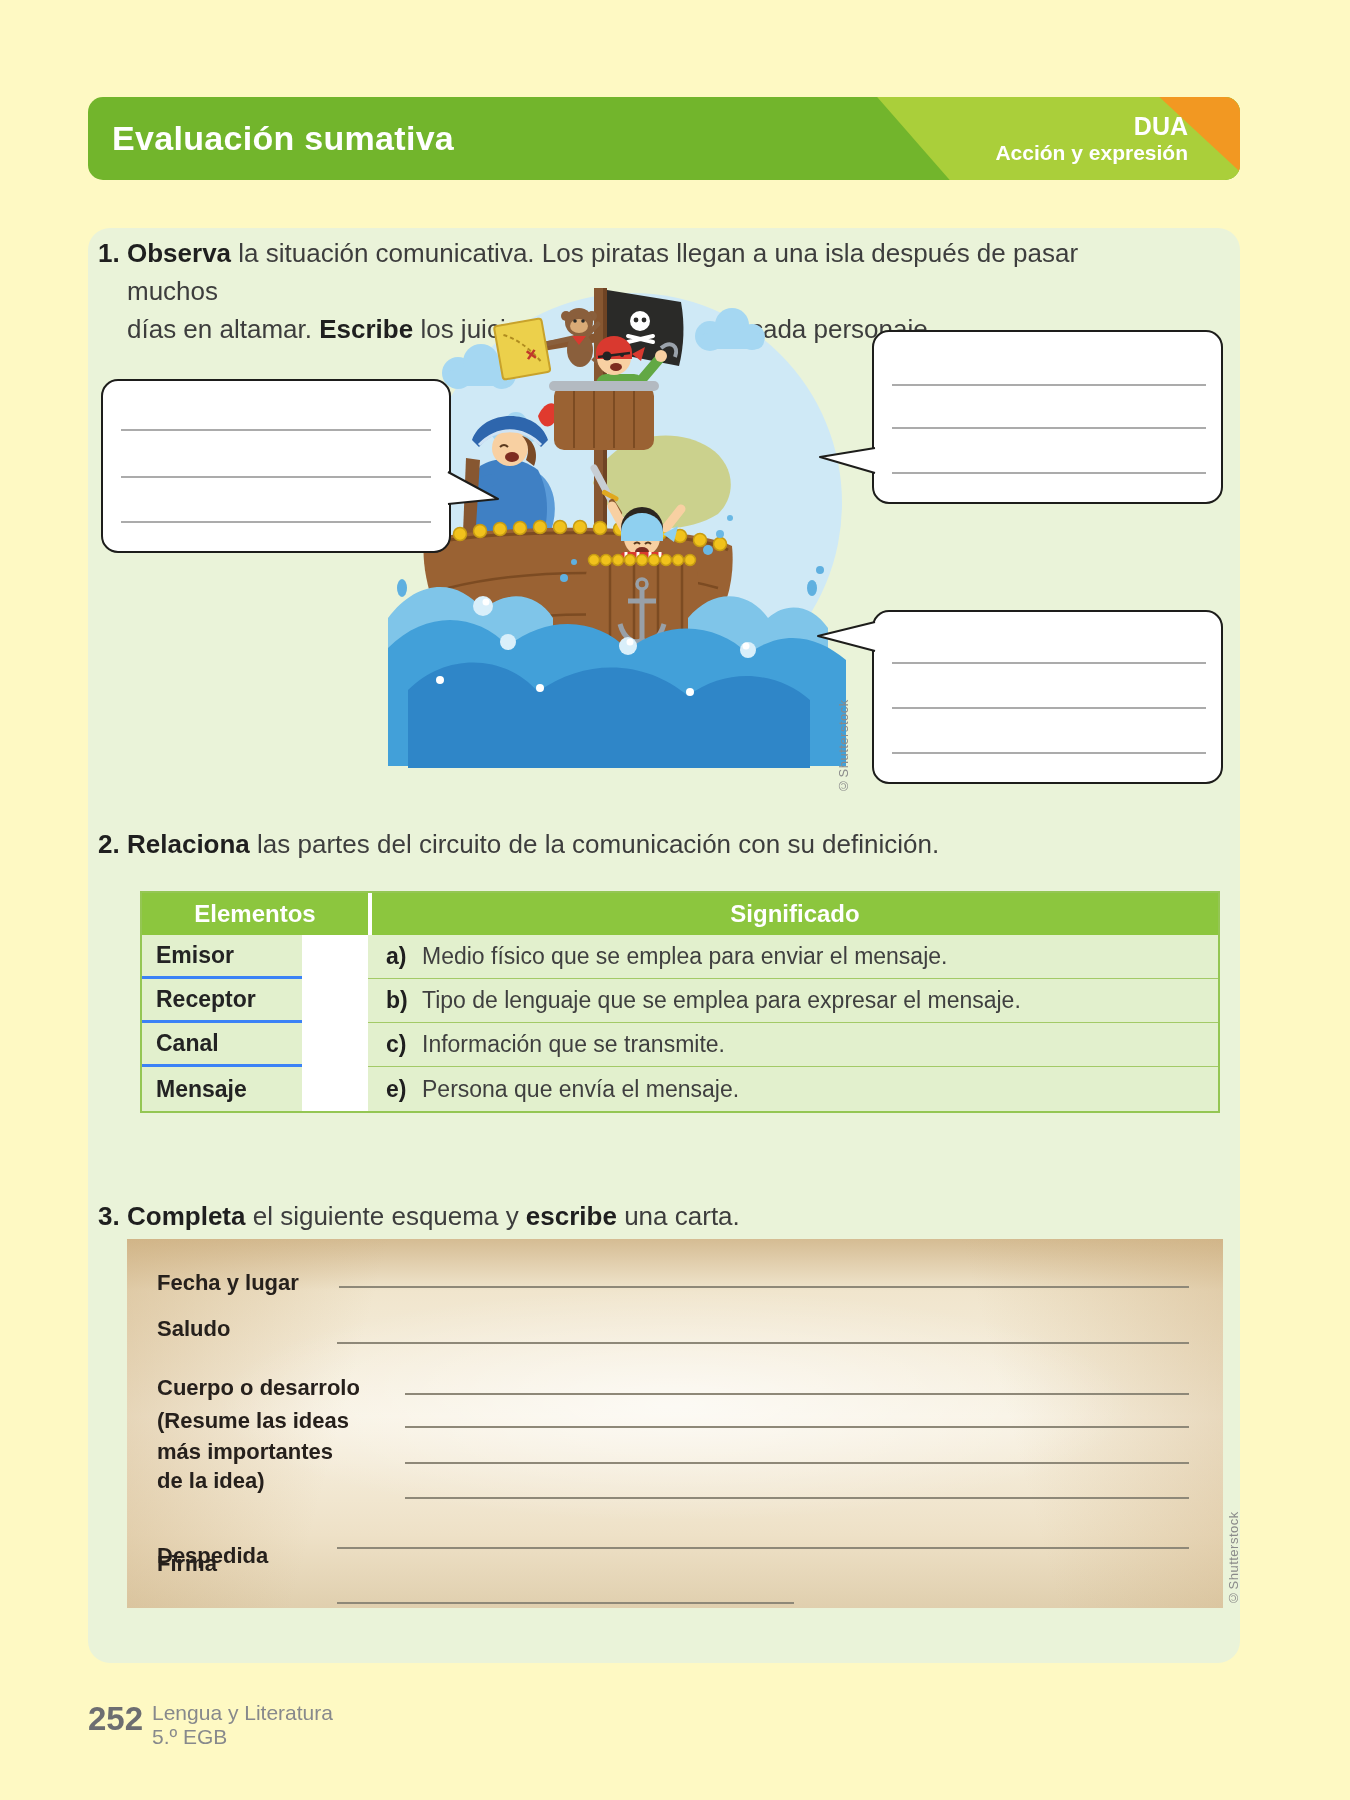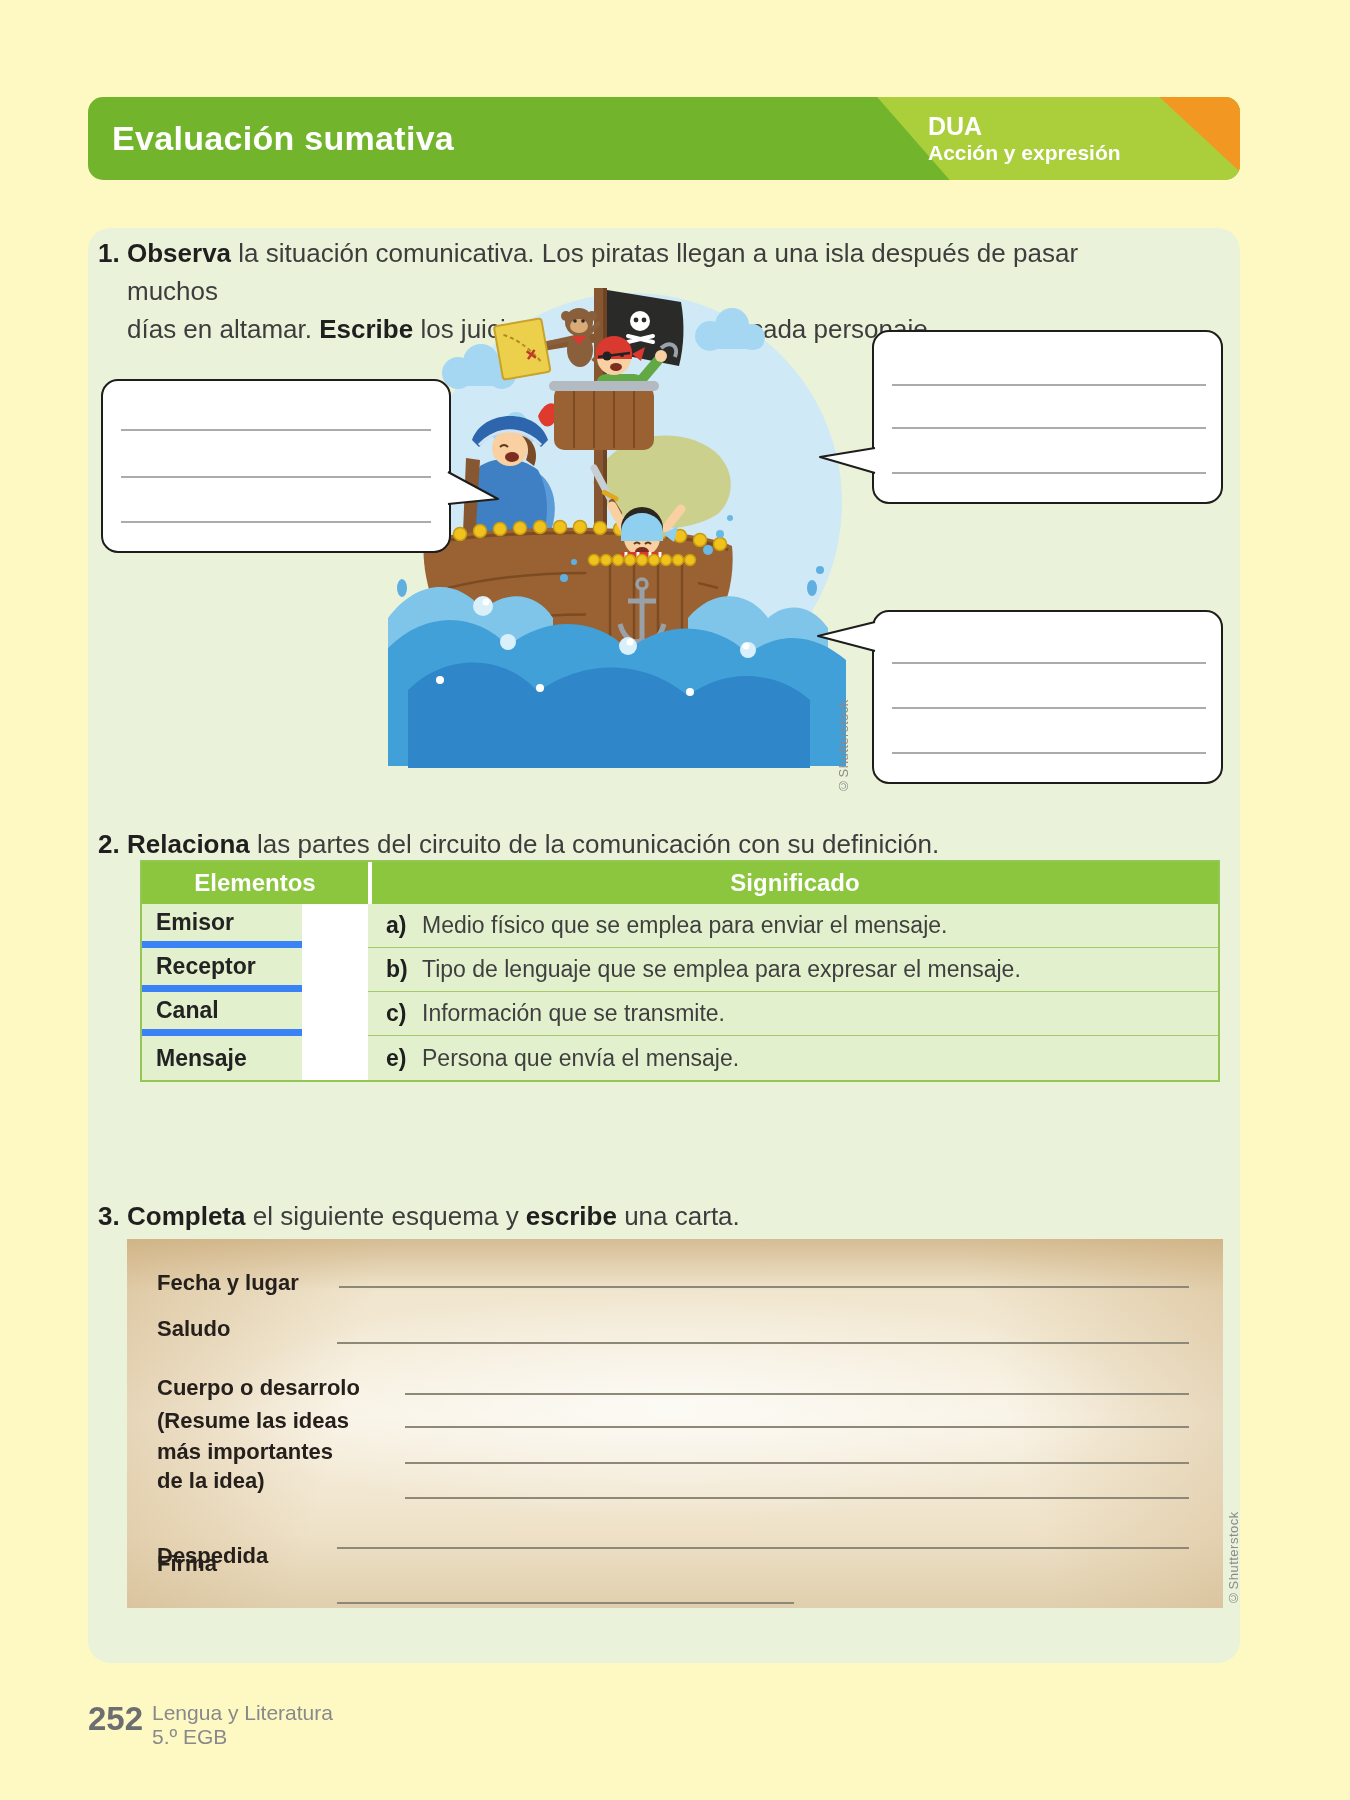--- a/index.html
+++ b/index.html
@@ -9,44 +9,44 @@
 
   
   .headerbar{left:88px;top:97px;width:1152px;height:83px;border-radius:15px;overflow:hidden;background:#72b52c;}
   .headerbar .lime{position:absolute;inset:0;background:#aacf3a;
         clip-path:polygon(68.5% 0,100% 0,100% 100%,74.8% 100%);}
   .headerbar .orange{position:absolute;inset:0;background:#f29822;
         clip-path:polygon(93% 0,100% 0,100% 90%);}
   .header-title{position:absolute;left:24px;top:0;height:83px;display:flex;align-items:center;
         color:#ffffff;font-size:34px;font-weight:bold;letter-spacing:.3px;}
   .dua{position:absolute;left:840px;top:0;width:260px;height:83px;display:flex;flex-direction:column;
-        justify-content:center;align-items:flex-start;color:#ffffff;line-height:1.1;}
+        justify-content:center;align-items:flex-end;color:#ffffff;line-height:1.1;}
   .dua .t1{font-size:25px;font-weight:bold;}
   .dua .t2{font-size:21px;font-weight:bold;}
 
   
   .panel{left:88px;top:228px;width:1152px;height:1435px;background:#eaf3d9;border-radius:22px;}
 
   .ex-head{position:absolute;font-size:26px;color:#3d3d3d;line-height:38px;}
   .ex-head .num{position:absolute;left:-29px;top:0;font-weight:bold;color:#1f1f1f;}
   .ex-head b{color:#1f1f1f;}
 
   
   .bubble-svg{position:absolute;}
 
   
-  .rel-table{position:absolute;left:52px;top:632px;width:1080px;border:2px solid #94c653;box-sizing:border-box;}
+  .rel-table{position:absolute;left:52px;top:663px;width:1080px;border:2px solid #94c653;box-sizing:border-box;}
   .thead{display:flex;height:42px;background:#ffffff;}
   .thead .h1{width:226px;background:#8cc63e;display:flex;align-items:center;justify-content:center;
         color:#fff;font-weight:bold;font-size:24px;}
   .thead .hgap{width:4px;background:#ffffff;}
   .thead .h2{flex:1;background:#8cc63e;display:flex;align-items:center;justify-content:center;
         color:#fff;font-weight:bold;font-size:24px;text-align:right;}
   .trow{display:flex;height:44px;}
-  .trow .c-el{width:160px;background:#e2f0cd;border-bottom:7px solid #3b82f6;display:flex;align-items:center;
+  .trow .c-el{width:160px;background:#e2f0cd;border-bottom:3px solid #3b82f6;display:flex;align-items:center;
         padding-left:14px;box-sizing:border-box;font-weight:bold;font-size:23px;color:#232323;}
   .trow .c-box{width:66px;background:#ffffff;}
   .trow .c-def{flex:1;background:#e2f0cd;border-bottom:1px solid #a3ca67;display:flex;align-items:center;
         font-size:23px;color:#3f3f3f;box-sizing:border-box;padding-left:18px;}
   .trow:last-child .c-el,.trow:last-child .c-def{border-bottom:none;}
   .c-def .letter{font-weight:bold;color:#1f1f1f;width:36px;flex:0 0 36px;}
 
   
   .parchment{position:absolute;left:39px;top:1011px;width:1096px;height:369px;
       background:

